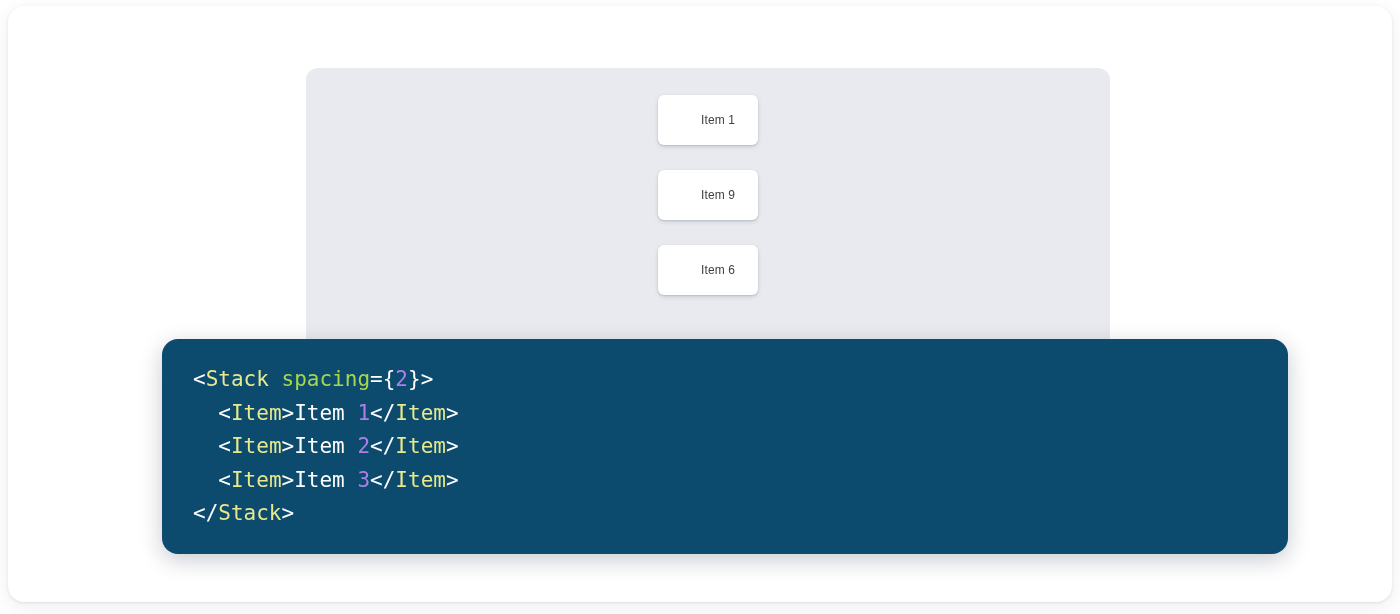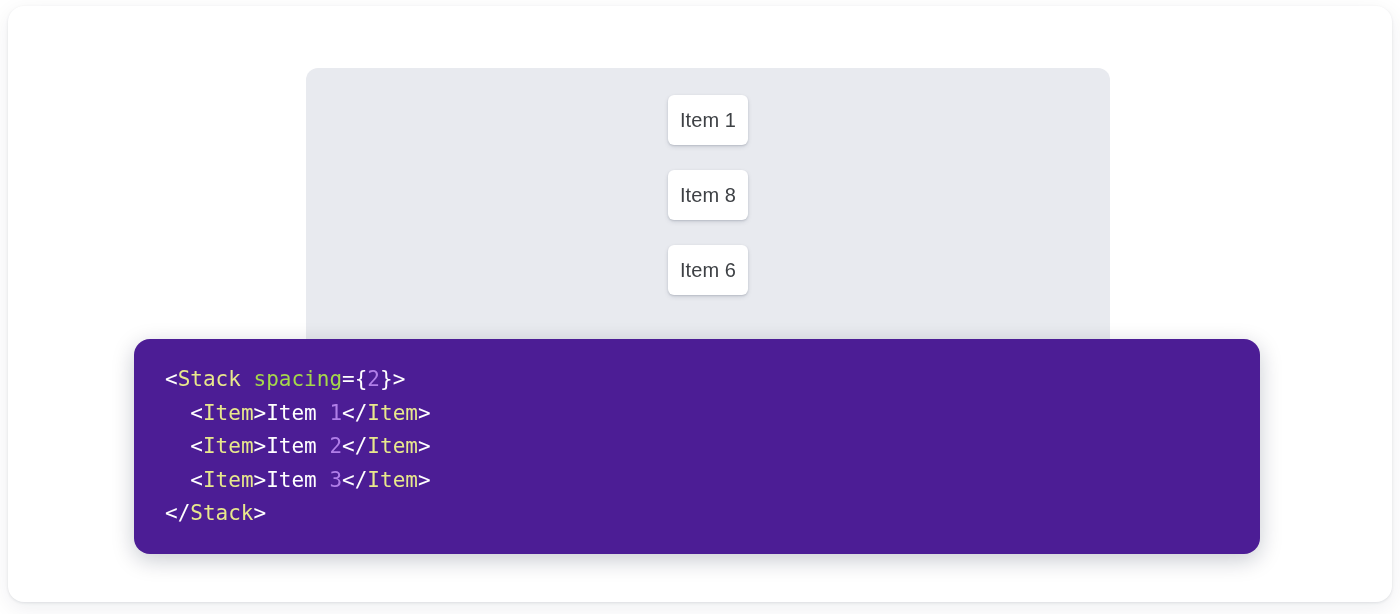--- a/index.html
+++ b/index.html
@@ -57,36 +57,37 @@
     gap: 25px;
   }
   .stack-item {
     width: 80px;
     height: 50px;
     background: #ffffff;
     border-radius: 6px;
     display: flex;
     align-items: center;
     justify-content: center;
-    font-size: 20px;
+    font-size: 12px;
     color: #3e4145;
     box-shadow: 0 1px 2px rgba(20, 30, 55, 0.16),
                 0 2px 5px rgba(20, 30, 55, 0.10);
     letter-spacing: 0.1px;
     user-select: none;
+    padding-left: 20px;
   }
 
   
   .code-block {
     position: absolute;
-    left: 126px;
+    left: 154px;
     top: 333px;
     width: 1126px;
     height: 215px;
-    background: #4c1d95;
+    background: #0c4a6e;
     border-radius: 16px;
     box-sizing: border-box;
     padding: 24px 4px 0 31px;
     box-shadow: 0 6px 22px rgba(10, 20, 45, 0.22);
     overflow: hidden;
   }
   .code-pre {
     margin: 0;
     font-family: "DejaVu Sans Mono", "Liberation Mono", monospace;
     font-size: 21px;
@@ -111,21 +112,21 @@
 
   <div class="outer-card">
 
     <div class="preview-panel">
       <div class="stack" id="stack-container">
 
       <div class="stack-item">
             <span>Item 1</span>
           </div>
           <div class="stack-item">
-            <span>Item 8</span>
+            <span>Item 9</span>
           </div>
           <div class="stack-item">
             <span>Item 6</span>
           </div>
         </div>
     </div>
 
     <div class="code-block">
       <pre class="code-pre" id="code-pre"><span class="code-line"><span class="tok-punct">&lt;</span><span class="tok-tag">Stack</span><span class="tok-punct"> </span><span class="tok-attr">spacing</span><span class="tok-punct">={</span><span class="tok-num">2</span><span class="tok-punct">}&gt;</span></span><span class="code-line"><span class="tok-punct">  </span><span class="tok-punct">&lt;</span><span class="tok-tag">Item</span><span class="tok-punct">&gt;</span><span class="tok-text">Item </span><span class="tok-num">1</span><span class="tok-punct">&lt;/</span><span class="tok-tag">Item</span><span class="tok-punct">&gt;</span></span><span class="code-line"><span class="tok-punct">  </span><span class="tok-punct">&lt;</span><span class="tok-tag">Item</span><span class="tok-punct">&gt;</span><span class="tok-text">Item </span><span class="tok-num">2</span><span class="tok-punct">&lt;/</span><span class="tok-tag">Item</span><span class="tok-punct">&gt;</span></span><span class="code-line"><span class="tok-punct">  </span><span class="tok-punct">&lt;</span><span class="tok-tag">Item</span><span class="tok-punct">&gt;</span><span class="tok-text">Item </span><span class="tok-num">3</span><span class="tok-punct">&lt;/</span><span class="tok-tag">Item</span><span class="tok-punct">&gt;</span></span><span class="code-line"><span class="tok-punct">&lt;/</span><span class="tok-tag">Stack</span><span class="tok-punct">&gt;</span></span></pre>
     </div>

